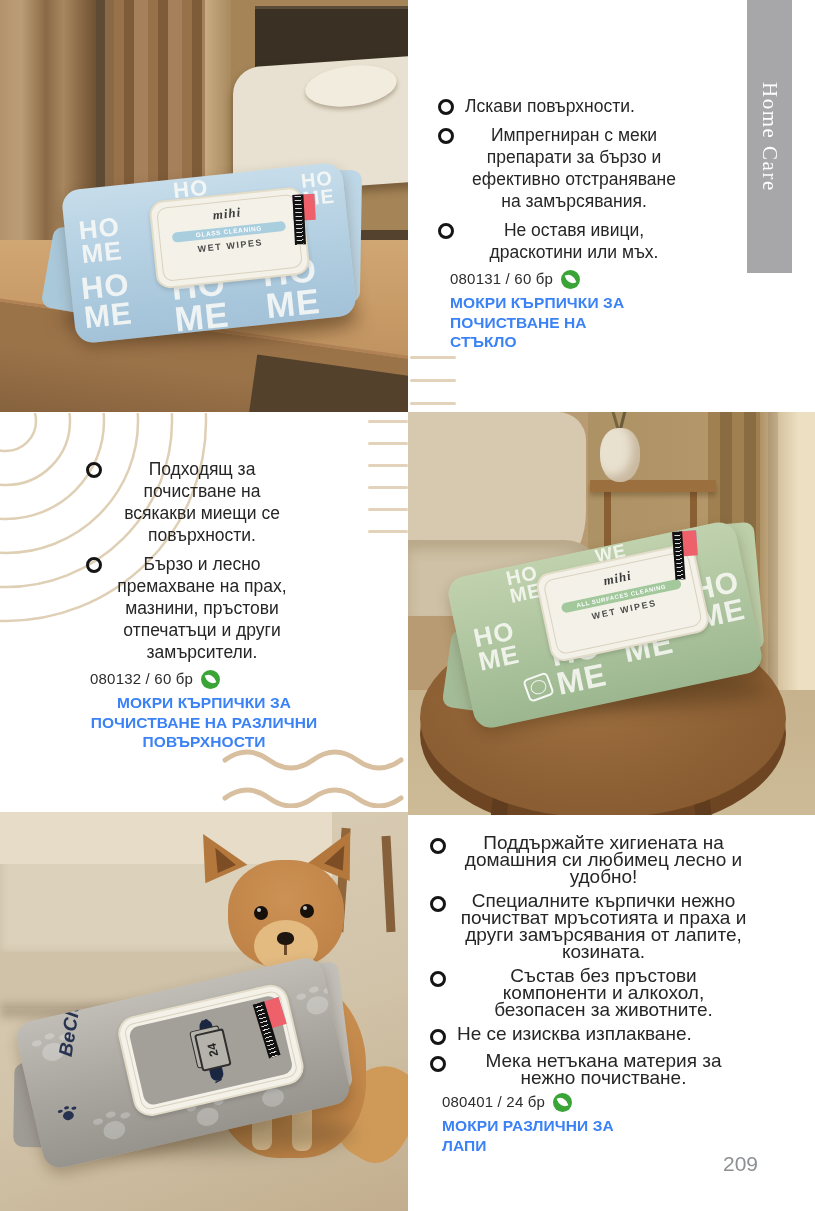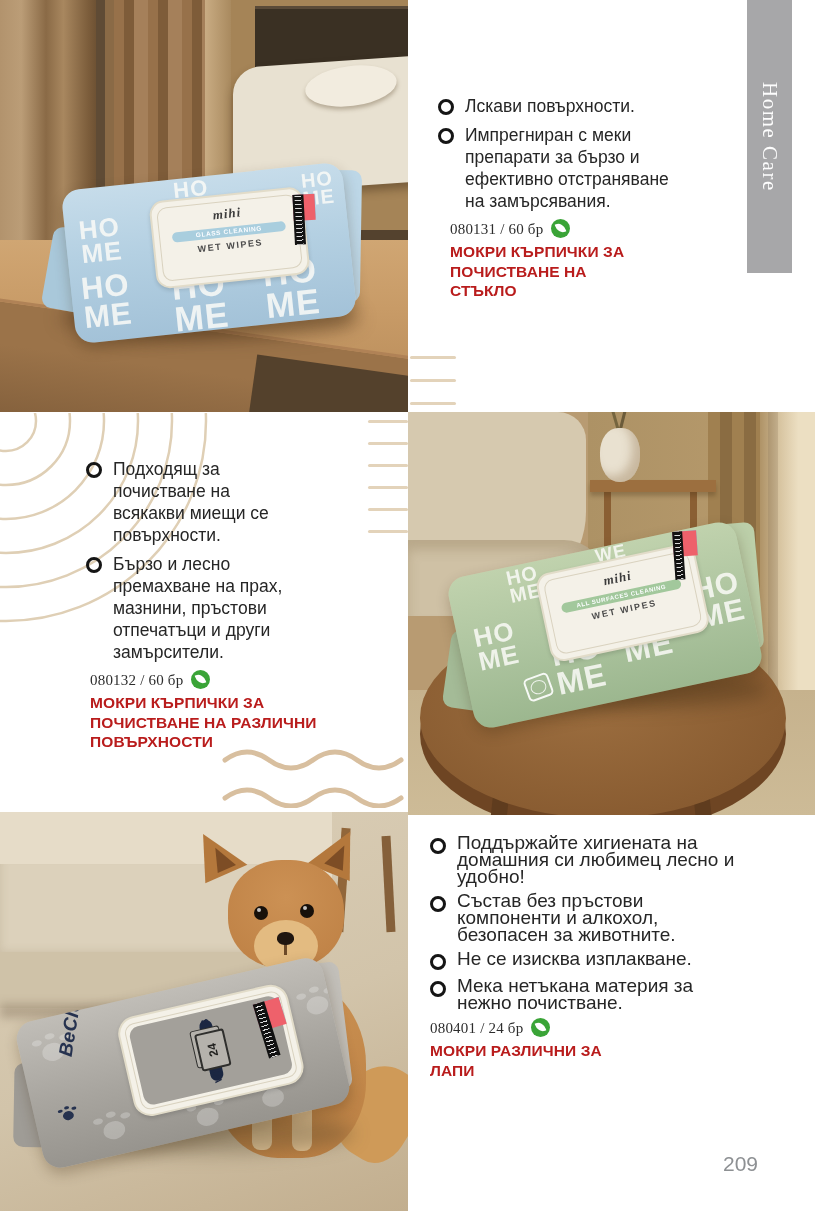--- a/index.html
+++ b/index.html
@@ -4,37 +4,37 @@
 <style>
   html,body{margin:0;padding:0;background:#e8e8e8;}
   .page{position:relative;width:815px;height:1211px;background:#ffffff;overflow:hidden;
         font-family:"Liberation Sans",sans-serif;margin:0 auto;}
   .photo{position:absolute;overflow:hidden;}
   .photo *{position:absolute;}
 
   
   .content{position:absolute;color:#262626;}
   .bullets{list-style:none;margin:0;padding:0;}
-  .bullets li{display:flex;gap:11px;margin-bottom:7px;}
+  .bullets li{display:flex;gap:11px;margin-bottom:7px;text-align:center;}
   .c1 .bullets li,.c2 .bullets li{font-size:17.5px;line-height:22px;}
   .c3 .bullets li{font-size:19px;line-height:17px;}
   .dot{flex:0 0 auto;width:10px;height:10px;border:3.4px solid #151515;border-radius:50%;margin-top:4px;}
-  .codewrap{display:flex;align-items:flex-end;gap:8px;margin-top:7px;font-family:Liberation Serif, serif;}
+  .codewrap{display:flex;align-items:flex-start;gap:8px;margin-top:7px;}
   .code{font-size:15px;color:#2d2d2d;letter-spacing:.2px;}
   .leaf{width:19px;height:19px;border-radius:50%;background:#3aa437;position:relative;flex:0 0 auto;}
   .leaf::before{content:"";position:absolute;left:5px;top:4px;width:9px;height:10px;background:#ffffff;
                 border-radius:0 85% 0 85%;transform:rotate(-18deg);}
-  .pname{font-weight:bold;color:#b91c1c;font-size:15.5px;line-height:19.5px;margin-top:4px;letter-spacing:.1px;}
+  .pname{font-weight:bold;color:#3b82f6;font-size:15.5px;line-height:19.5px;margin-top:4px;letter-spacing:.1px;}
   .c1 .codewrap,.c1 .pname{margin-left:12px;}
   .c2 .codewrap,.c2 .pname{margin-left:4px;}
-  .c3 .codewrap,.c3 .pname{}
+  .c3 .codewrap,.c3 .pname{margin-left:12px;}
   .c1{left:438px;top:95px;width:245px;}
   .c1 .pname{width:205px;}
   .c2{left:86px;top:458px;width:205px;}
-  .c2 .pname{width:228px;}
+  .c2 .pname{width:228px;text-align:center;}
   .c3{left:430px;top:834px;width:320px;}
   .c3 .pname{width:190px;}
 
   
   .tab{position:absolute;left:747px;top:0;width:45px;height:273px;background:#a7a7a9;
        display:flex;align-items:center;justify-content:center;}
   .tab span{writing-mode:vertical-rl;font-family:"Liberation Serif",serif;font-size:21px;
             color:#fdfdfd;letter-spacing:1.5px;}
 
   
@@ -269,20 +269,24 @@
   <div class="content c1">
     <ul class="bullets">
       <li>
           <span class="dot"></span>
           <span>Лскави повърхности.</span>
         </li>
       <li>
           <span class="dot"></span>
           <span>Импрегниран с меки препарати за бързо и ефективно отстраняване на замърсявания.</span>
         </li>
+      <li>
+          <span class="dot"></span>
+          <span>Не оставя ивици, драскотини или мъх.</span>
+        </li>
     </ul>
     <div class="codewrap">
       <span class="code">080131 / 60 бр</span>
       <span class="leaf"></span>
     </div>
     <div class="pname">МОКРИ КЪРПИЧКИ ЗА ПОЧИСТВАНЕ НА СТЪКЛО</div>
   </div>
 
   <div class="dl" style="left:410px;top:356px;width:46px;"></div>
   <div class="dl" style="left:410px;top:379px;width:46px;"></div>
@@ -441,20 +445,24 @@
   </div>
 
   <div class="content c3">
     <ul class="bullets">
       <li>
           <span class="dot"></span>
           <span>Поддържайте хигиената на домашния си любимец лесно и удобно!</span>
         </li>
       <li>
           <span class="dot"></span>
+          <span>Специалните кърпички нежно почистват мръсотията и праха и други замърсявания от лапите, козината.</span>
+        </li>
+      <li>
+          <span class="dot"></span>
           <span>Състав без пръстови компоненти и алкохол, безопасен за животните.</span>
         </li>
       <li>
           <span class="dot"></span>
           <span>Не се изисква изплакване.</span>
         </li>
       <li>
           <span class="dot"></span>
           <span>Мека нетъкана материя за нежно почистване.</span>
         </li>

